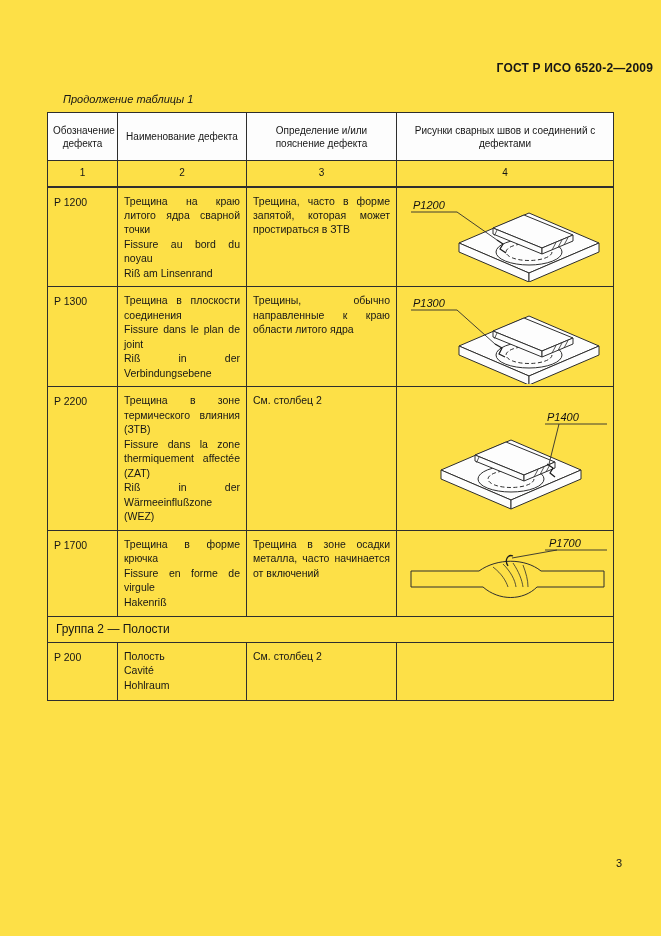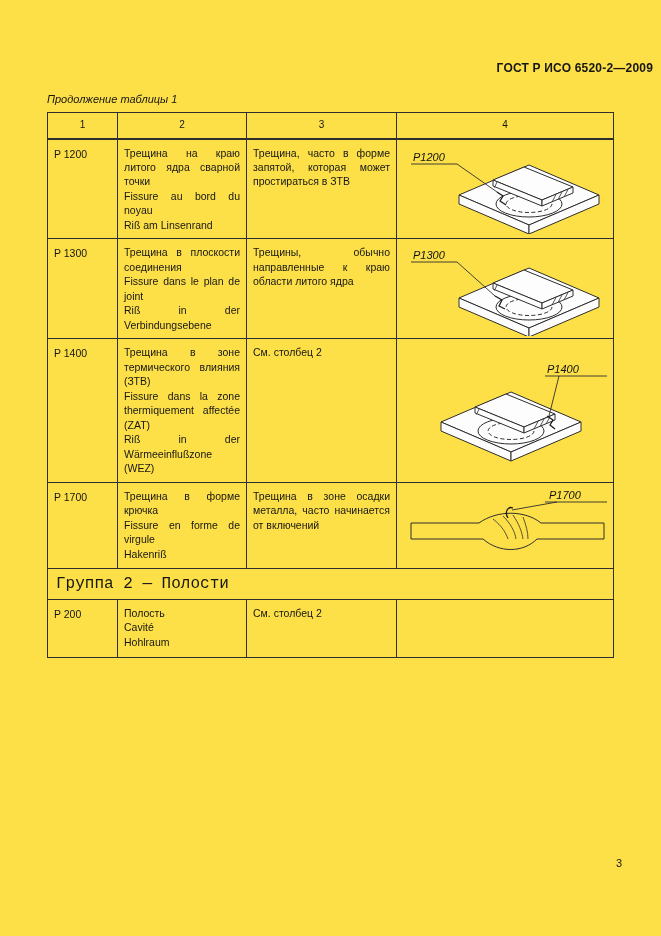--- a/index.html
+++ b/index.html
@@ -1,28 +1,28 @@
 <!DOCTYPE html>
 <html><head>
 <meta charset="utf-8">
 <style>
   html,body{margin:0;padding:0;background:#ffffff;}
   .page{width:661px;height:936px;background:#fde047;position:relative;
         font-family:"Liberation Sans",sans-serif;color:#161616;overflow:hidden;padding-left:40px;}
   .doc-code{position:absolute;top:61px;right:48px;font-size:12px;font-weight:bold;letter-spacing:.2px;}
-  .caption{position:absolute;top:93px;left:47px;font-size:11px;font-style:italic;}
+  .caption{position:absolute;top:93px;left:63px;font-size:11px;font-style:italic;}
   table.main{position:absolute;top:112px;left:47px;width:566px;border-collapse:collapse;table-layout:fixed;}
   .main th,.main td{border:1px solid #2e2e2e;}
   .main th{font-weight:normal;font-size:10px;line-height:1.3;text-align:center;vertical-align:middle;padding:4px 5px;background:#fdfdfd;}
   .main td{font-size:10.5px;line-height:1.38;vertical-align:top;padding:6px 6px;}
   td.num{text-align:center;vertical-align:middle;padding:3px;border-bottom:2px solid #2e2e2e;font-size:10px;}
   td.code{padding-top:7px;}
   td.name,td.def{white-space:pre-line;text-align:justify;margin-left:40px;}
   td.figcell{padding:1px;vertical-align:middle;text-align:center;margin-top:10px;}
-  td.group{vertical-align:middle;padding:4px 8px;font-size:16px;font-family:Liberation Mono, monospace;}
+  td.group{vertical-align:middle;padding:4px 8px;font-size:12px;}
   .fig{display:block;margin:0 auto;}
   .ln{stroke:#2e2e2e;stroke-width:0.9;fill:none;}
   .crack{stroke:#1c1c1c;stroke-width:1.3;fill:none;stroke-linejoin:round;}
   .figlbl{font:italic 11px "Liberation Sans",sans-serif;fill:#111;}
   .pageno{position:absolute;top:857px;right:79px;font-size:11px;}
 </style>
 </head>
 <body>
 
 <svg width="0" height="0" style="position:absolute" aria-hidden="true">
@@ -47,20 +47,26 @@
   <div class="caption">Продолжение таблицы 1</div>
 
   <table class="main">
     <colgroup>
       <col style="width:70px">
         <col style="width:129px">
         <col style="width:150px">
         <col style="width:217px">
     </colgroup>
     <tbody>
+      <tr style="height:48px">
+        <th>Обозначение дефекта</th>
+        <th>Наименование дефекта</th>
+        <th>Определение и/или пояснение дефекта</th>
+        <th>Рисунки сварных швов и соединений с дефектами</th>
+      </tr>
       <tr style="height:26px">
         <td class="num">1</td>
         <td class="num">2</td>
         <td class="num">3</td>
         <td class="num">4</td>
       </tr>
 
       <tr style="height:92px">
         <td class="code">P 1200</td>
         <td class="name">Трещина на краю литого ядра сварной точки
@@ -87,21 +93,21 @@
           <svg class="fig" width="213" height="94" viewBox="0 0 213 94">
             <use href="#spotweld" x="52" y="12"></use>
             <path class="ln" d="M12,20 H58 L96,54"></path>
             <path class="crack" d="M96,54 l7,4 l-3,6 l6,3"></path>
             <text class="figlbl" x="14" y="17">P1300</text>
           </svg>
         </td>
       </tr>
 
       <tr style="height:110px">
-        <td class="code">P 1400</td>
+        <td class="code">P 2200</td>
         <td class="name">Трещина в зоне термического влияния (ЗТВ)
 Fissure dans la zone thermiquement affectée (ZAT)
 Riß in der Wärmeeinflußzone (WEZ)</td>
         <td class="def">См. столбец 2</td>
         <td class="figcell">
           <svg class="fig" width="213" height="104" viewBox="0 0 213 104">
             <use href="#spotweld" x="34" y="20"></use>
             <path class="ln" d="M208,18 H146 M160,18 L150,58"></path>
             <path class="crack" d="M148,58 l6,4 l-3,5 l5,4"></path>
             <text class="figlbl" x="148" y="15">P1400</text>

